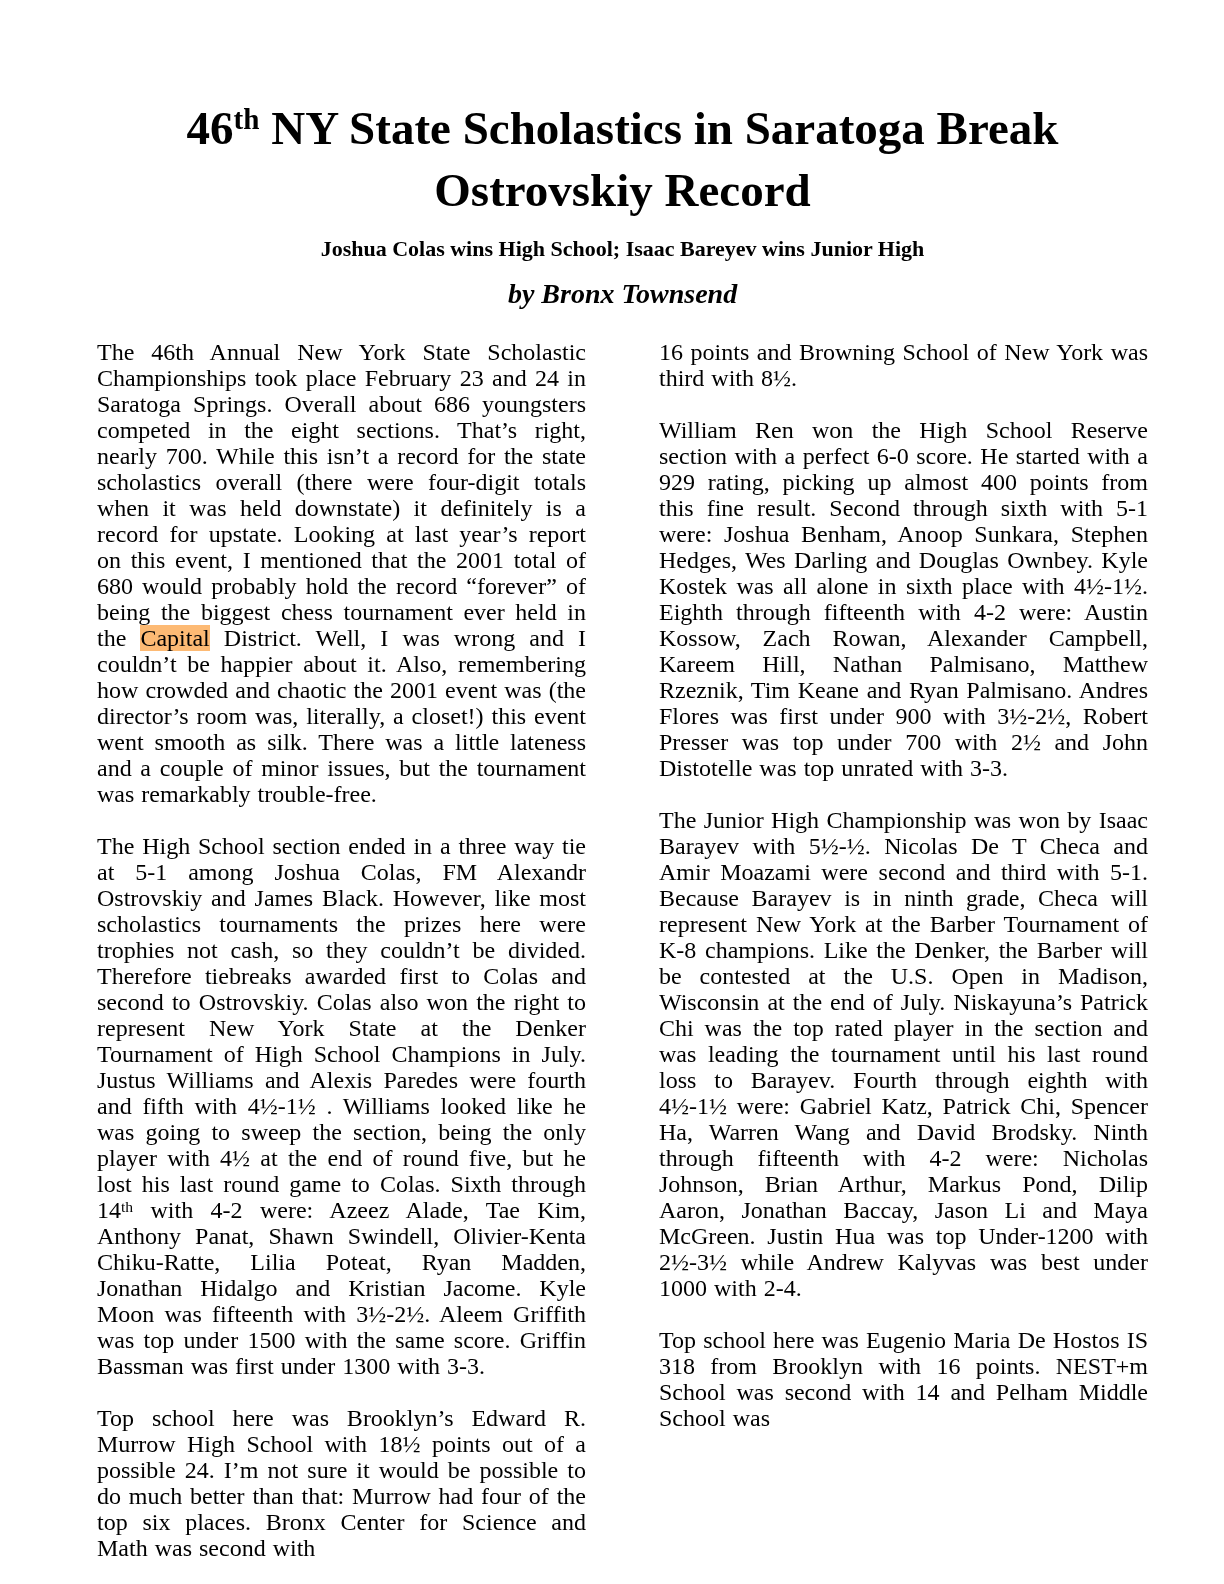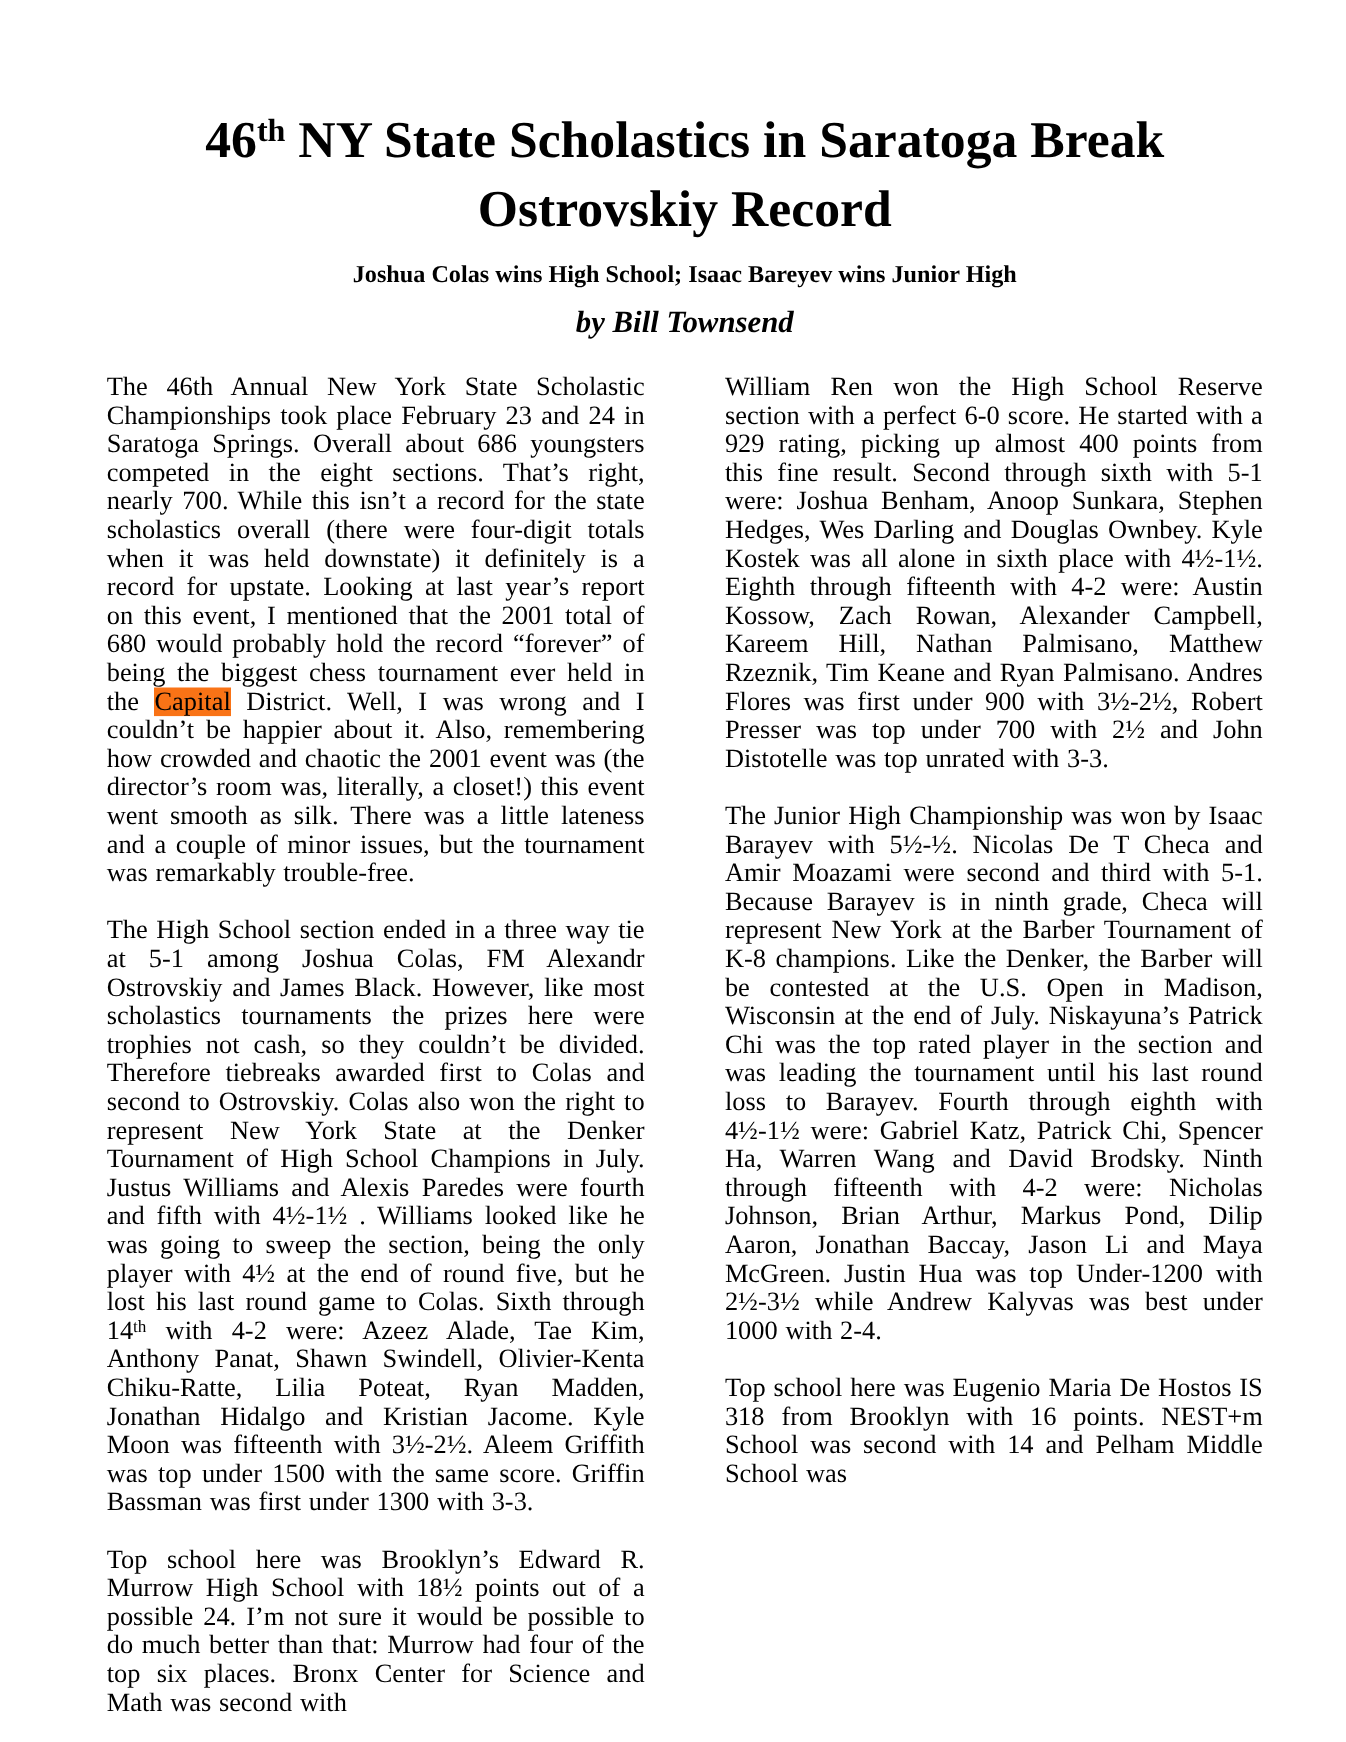--- a/index.html
+++ b/index.html
@@ -67,41 +67,42 @@
     text-justify: inter-word;
     hyphens: none;
     word-spacing: 1px;
   }
   .col p sup {
     font-size: 0.65em;
     line-height: 0;
     vertical-align: 0.4em;
   }
   .highlight {
-    background: #f97316;
+    background: #fdba74;
   }
 </style>
 </head>
 <body>
 
 <div class="page">
   <header>
     <h1 class="title">
       <div class="title-line"><span>46</span><sup>th</sup><span> NY State Scholastics in Saratoga Break</span></div>
       <div class="title-line">Ostrovskiy Record</div>
     </h1>
     <h2 class="subtitle">Joshua Colas wins High School; Isaac Bareyev wins Junior High</h2>
-    <div class="byline">by Bill Townsend</div>
+    <div class="byline">by Bronx Townsend</div>
   </header>
 
   <main class="columns">
     <div class="col" id="col-left">
         <p><span>The 46th Annual New York State Scholastic Championships took place February 23 and 24 in Saratoga Springs. Overall about 686 youngsters competed in the eight sections. That’s right, nearly 700. While this isn’t a record for the state scholastics overall (there were four-digit totals when it was held downstate) it definitely is a record for upstate. Looking at last year’s report on this event, I mentioned that the 2001 total of 680 would probably hold the record “forever” of being the biggest chess tournament ever held in the </span><span class="highlight">Capital</span><span> District. Well, I was wrong and I couldn’t be happier about it. Also, remembering how crowded and chaotic the 2001 event was (the director’s room was, literally, a closet!) this event went smooth as silk. There was a little lateness and a couple of minor issues, but the tournament was remarkably trouble-free.</span></p>
         <p><span>The High School section ended in a three way tie at 5-1 among Joshua Colas, FM Alexandr Ostrovskiy and James Black. However, like most scholastics tournaments the prizes here were trophies not cash, so they couldn’t be divided. Therefore tiebreaks awarded first to Colas and second to Ostrovskiy. Colas also won the right to represent New York State at the Denker Tournament of High School Champions in July. Justus Williams and Alexis Paredes were fourth and fifth with 4½-1½ . Williams looked like he was going to sweep the section, being the only player with 4½ at the end of round five, but he lost his last round game to Colas. Sixth through 14</span><sup>th</sup><span> with 4-2 were: Azeez Alade, Tae Kim, Anthony Panat, Shawn Swindell, Olivier-Kenta Chiku-Ratte, Lilia Poteat, Ryan Madden, Jonathan Hidalgo and Kristian Jacome. Kyle Moon was fifteenth with 3½-2½. Aleem Griffith was top under 1500 with the same score. Griffin Bassman was first under 1300 with 3-3.</span></p>
         <p><span>Top school here was Brooklyn’s Edward R. Murrow High School with 18½ points out of a possible 24. I’m not sure it would be possible to do much better than that: Murrow had four of the top six places. Bronx Center for Science and Math was second with</span></p>
       </div>
     <div class="col" id="col-right">
+        <p><span>16 points and Browning School of New York was third with 8½.</span></p>
         <p><span>William Ren won the High School Reserve section with a perfect 6-0 score. He started with a 929 rating, picking up almost 400 points from this fine result. Second through sixth with 5-1 were: Joshua Benham, Anoop Sunkara, Stephen Hedges, Wes Darling and Douglas Ownbey. Kyle Kostek was all alone in sixth place with 4½-1½. Eighth through fifteenth with 4-2 were: Austin Kossow, Zach Rowan, Alexander Campbell, Kareem Hill, Nathan Palmisano, Matthew Rzeznik, Tim Keane and Ryan Palmisano. Andres Flores was first under 900 with 3½-2½, Robert Presser was top under 700 with 2½ and John Distotelle was top unrated with 3-3.</span></p>
         <p><span>The Junior High Championship was won by Isaac Barayev with 5½-½. Nicolas De T Checa and Amir Moazami were second and third with 5-1. Because Barayev is in ninth grade, Checa will represent New York at the Barber Tournament of K-8 champions. Like the Denker, the Barber will be contested at the U.S. Open in Madison, Wisconsin at the end of July. Niskayuna’s Patrick Chi was the top rated player in the section and was leading the tournament until his last round loss to Barayev. Fourth through eighth with 4½-1½ were: Gabriel Katz, Patrick Chi, Spencer Ha, Warren Wang and David Brodsky. Ninth through fifteenth with 4-2 were: Nicholas Johnson, Brian Arthur, Markus Pond, Dilip Aaron, Jonathan Baccay, Jason Li and Maya McGreen. Justin Hua was top Under-1200 with 2½-3½ while Andrew Kalyvas was best under 1000 with 2-4.</span></p>
         <p><span>Top school here was Eugenio Maria De Hostos IS 318 from Brooklyn with 16 points. NEST+m School was second with 14 and Pelham Middle School was</span></p>
       </div>
   </main>
 </div>
 
 </body></html>

